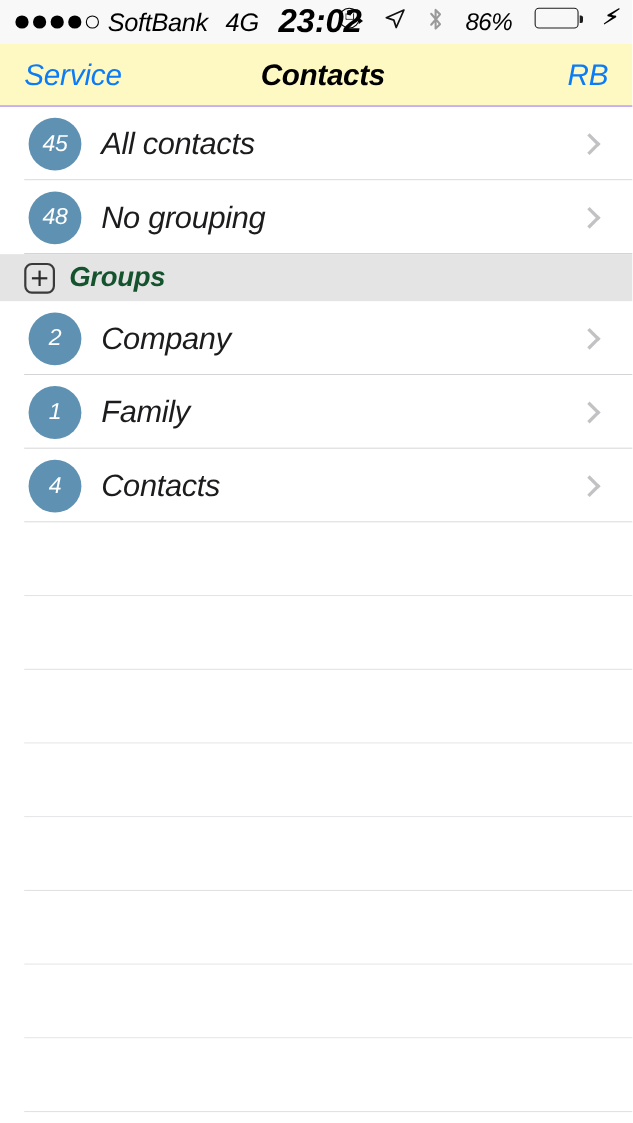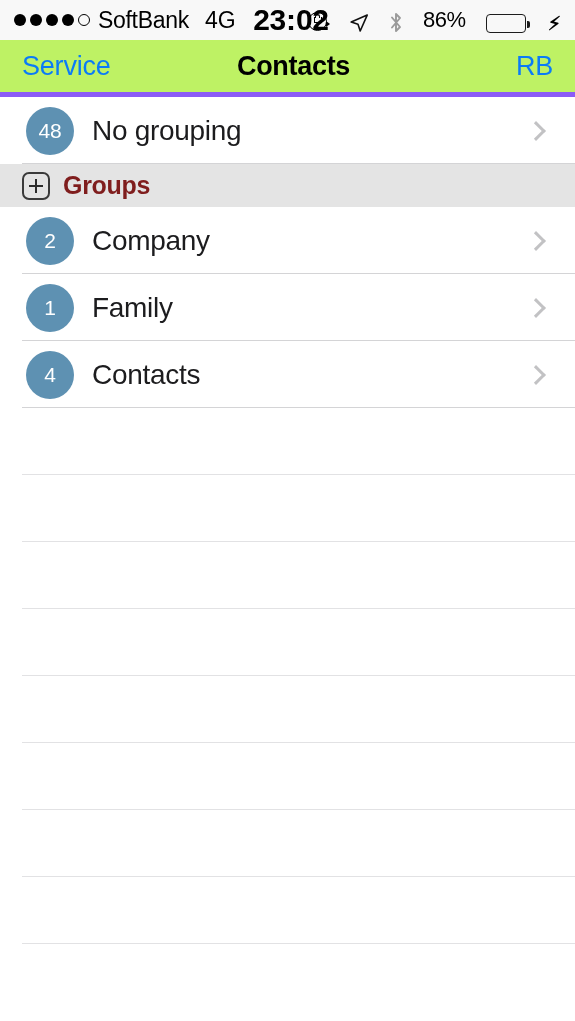--- a/index.html
+++ b/index.html
@@ -2,21 +2,21 @@
 <html><head>
 <meta charset="utf-8">
 <style>
   * { margin:0; padding:0; box-sizing:border-box; }
   html, body {
     width:575px; height:1021px;
     background:#ffffff;
     font-family:"Liberation Sans", sans-serif;
     overflow:hidden;
   }
-  .screen { position:relative; width:575px; height:801px; background:#fff; }
+  .screen { position:relative; width:575px; height:801px; background:#fff;font-style:italic; }
 
   
   .status-bar{
     position:relative;
     height:40px;
     background:#f8f8f8;
     display:flex; align-items:center;
     padding:0 14px;
     font-size:22px;
     color:#000;
@@ -28,21 +28,21 @@
   .carrier{ font-size:23px; letter-spacing:-0.3px; }
   .network{ font-size:23px; margin-left:8px; }
   .sb-center{
     position:absolute; left:0; right:0; top:0; bottom:0;
     display:flex; align-items:center; justify-content:center;
     font-size:30px; font-weight:bold; letter-spacing:-0.2px;
     pointer-events:none;
     padding-left:7px;
   }
   .sb-right{
-    margin-left:auto; display:flex; align-items:flex-end; gap:20px;
+    margin-left:auto; display:flex; align-items:flex-start; gap:20px;
     position:relative; z-index:2;
   }
   .icon-rotlock{ width:21px; height:21px; position:relative; }
   .icon-rotlock .ring{
     position:absolute; left:0; top:0; width:19px; height:19px;
     border:1.8px solid #000; border-radius:50%;
   }
   .icon-rotlock .padlock{
     position:absolute; left:5.5px; top:4.5px; width:8px; height:6px;
     border:1.6px solid #000; border-top:none;
@@ -66,22 +66,22 @@
   }
   .battery .fill{ height:100%; background:#4cd964; border-radius:1.5px; }
   .battery:after{
     content:""; position:absolute; right:-5px; top:5.5px;
     width:3px; height:7px; background:#1d1d1d; border-radius:0 2px 2px 0;
   }
   .bolt{ margin-left:2px; font-size:19px; line-height:1; font-weight:bold; }
 
   
   .nav-bar{
-    position:relative; height:57px; background:#bef264;
-    border-bottom:5px solid #8b5cf6;
+    position:relative; height:57px; background:#fef9c3;
+    border-bottom:1px solid #8b5cf6;
     display:flex; align-items:center; padding:0 22px;
   }
   .nav-left, .nav-right{ font-size:27px; color:#0b7bf7; letter-spacing:-0.2px; }
   .nav-right{ margin-left:auto; }
   .nav-title{
     position:absolute; left:12px; right:0; text-align:center;
     font-size:27px; font-weight:bold; color:#000; letter-spacing:-0.3px;
     pointer-events:none;
   }
 
@@ -123,21 +123,21 @@
   .plus-box{
     width:28px; height:28px; border:2px solid #3a3a3a; border-radius:7px;
     position:relative; flex:none;
   }
   .plus-box:before, .plus-box:after{
     content:""; position:absolute; background:#2b2b2b;
   }
   .plus-box:before{ left:5px; right:5px; top:11px; height:2.4px; }
   .plus-box:after{ top:5px; bottom:5px; left:11px; width:2.4px; }
   .section-title{
-    margin-left:13px; font-size:25px; font-weight:bold; color:#7f1d1d;
+    margin-left:13px; font-size:25px; font-weight:bold; color:#14532d;
     letter-spacing:-0.3px;
   }
 
   
   .empty-row{ position:relative; height:67px; background:#fff; }
   .empty-row:after{
     content:""; position:absolute; left:22px; right:0; bottom:0;
     height:1px; background:#e2e2e4;
   }
 </style>
@@ -189,20 +189,27 @@
   </div>
 
   <div class="nav-bar">
     <span class="nav-left">Service</span>
     <span class="nav-title">Contacts</span>
     <span class="nav-right">RB</span>
   </div>
 
   <div class="list">
 
+    <div class="row">
+      <span class="badge">45</span>
+      <span class="row-label">All contacts</span>
+      <span class="chev-wrap">
+          <i class="chev"></i>
+        </span>
+    </div>
 
     <div class="row">
       <span class="badge">48</span>
       <span class="row-label">No grouping</span>
       <span class="chev-wrap">
           <i class="chev"></i>
         </span>
     </div>
 
     <div class="section-header">

